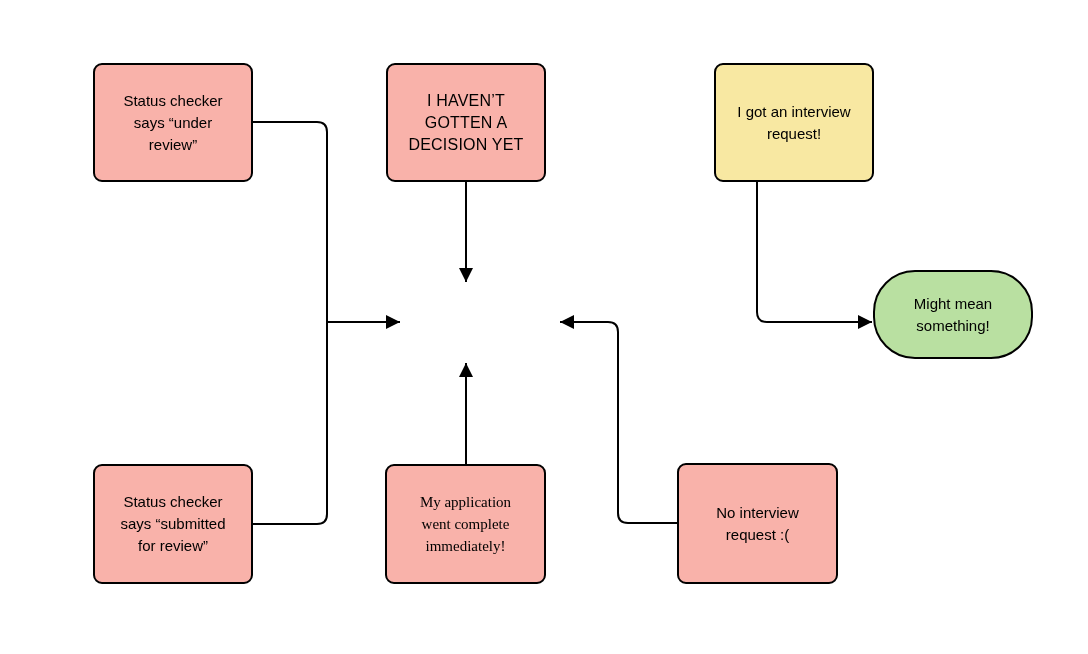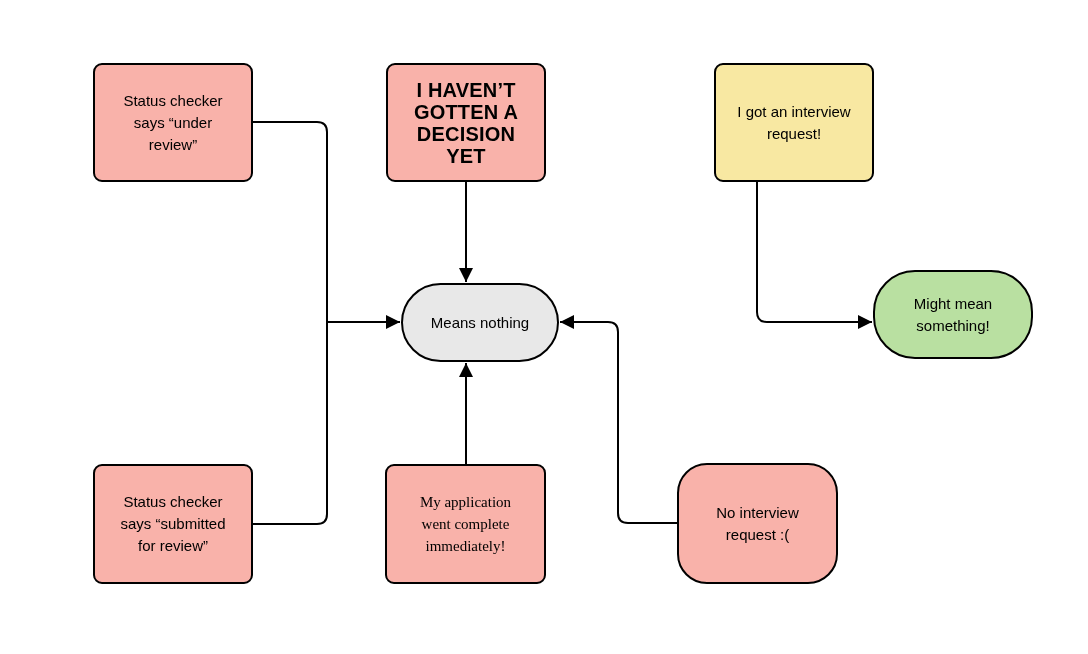--- a/index.html
+++ b/index.html
@@ -25,21 +25,21 @@
     justify-content: center;
     text-align: center;
     color: #000000;
     font-size: 15px;
     line-height: 22px;
     white-space: pre-line;
     padding: 4px 8px;
   }
   .rect { border-radius: 9px; }
   .stadium { border-radius: 42px; }
-  .bold-label { font-weight: bold; font-size: 20px; letter-spacing: 0.2px; }
+  .bold-label { font-weight: normal; font-size: 16px; letter-spacing: 0.2px; }
 
   
   #n-under-review     { left: 93px;  top: 63px;  width: 160px; height: 119px; }
   #n-decision-yet     { left: 386px; top: 63px;  width: 160px; height: 119px; }
   #n-interview-req    { left: 714px; top: 63px;  width: 160px; height: 119px; }
   #n-means-nothing    { left: 401px; top: 283px; width: 158px; height: 79px;  }
   #n-might-mean       { left: 873px; top: 270px; width: 160px; height: 89px;  }
   #n-submitted-review { left: 93px;  top: 464px; width: 160px; height: 120px; }
   #n-went-complete    { left: 385px; top: 464px; width: 161px; height: 120px; }
   #n-no-interview     { left: 677px; top: 463px; width: 161px; height: 121px; }
@@ -79,39 +79,36 @@
     <span>I HAVEN’T
 GOTTEN A
 DECISION YET</span>
   </div>
 
   <div class="node rect" id="n-interview-req" style="background-color: rgb(248, 232, 162);">
     <span>I got an interview
 request!</span>
   </div>
 
-  <div class="node stadium" id="n-means-nothing" style="background-color: rgb(232, 232, 232);">
-    <span>Means nothing</span>
-  </div>
 
   <div class="node stadium" id="n-might-mean" style="background-color: rgb(185, 224, 161);">
     <span>Might mean
 something!</span>
   </div>
 
   <div class="node rect" id="n-submitted-review" style="background-color: rgb(249, 178, 170);">
     <span>Status checker
 says “submitted
 for review”</span>
   </div>
 
   <div class="node rect" id="n-went-complete" style="background-color: rgb(249, 178, 170); font-family: Liberation Serif, serif;">
     <span>My application
 went complete
 immediately!</span>
   </div>
 
-  <div class="node rect" id="n-no-interview" style="background-color: rgb(249, 178, 170); border-radius: 30px;">
+  <div class="node rect" id="n-no-interview" style="background-color: rgb(249, 178, 170);">
     <span>No interview
 request :(</span>
   </div>
 
 </div>
 
 </body></html>

